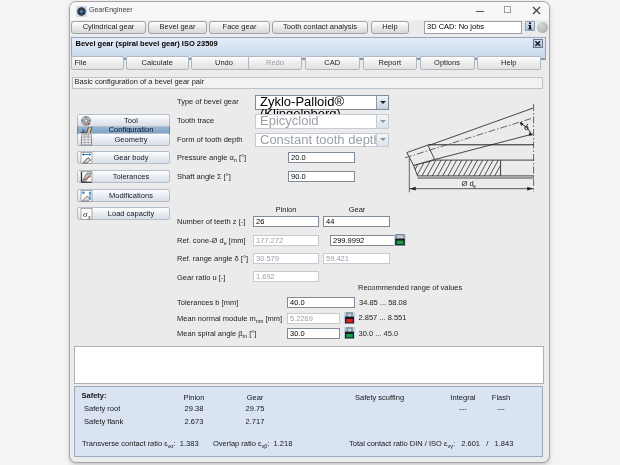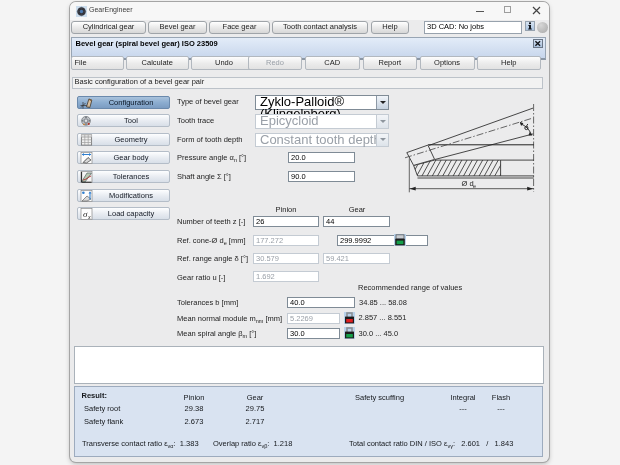--- a/index.html
+++ b/index.html
@@ -33,21 +33,21 @@
   
   #statusbar { position:absolute; left:2px; top:75px; width:471px; height:12px;
     background:#f2f2f2; border:1px solid #bcc2c9; }
   #statusbar span { position:absolute; left:1.5px; top:-1px; font-size:7.5px; color:#222; }
   
   .nav { position:absolute; left:7px; width:93px; height:13px;
     background:linear-gradient(#fdfeff,#e7ebf1 55%,#d8dfe8);
     border:1px solid #b4bdc8; border-radius:2px;
     font-size:7.5px; color:#141a24; text-align:center; line-height:11px; padding-left:15px; }
   .nav.sel { background:linear-gradient(#a9c2dc,#8cadd0 50%,#7b9cc2);
-    border:1px solid #6a89ac; color:#0a1626; }
+    border:1px solid #6a89ac; color:#0a1626;margin-top:27px; }
   .nav svg { position:absolute; left:2px; top:0px; }
   
   .lbl { position:absolute; font-size:7.5px; color:#1d1d1d; white-space:nowrap; }
   sub { font-size:5.5px; vertical-align:-1.5px; }
   .inp { position:absolute; height:11px; background:#fff; border:1px solid #7f8b96;
     font-size:7.5px; color:#000; line-height:9px; padding-left:2px; }
   .combo { position:absolute; width:134px; height:14.5px; background:#fff;
     border:1px solid #7f8b96; font-size:13px; line-height:12px; padding-left:4px; color:#000; }
   .carrow { position:absolute; right:0; top:0; width:12px; height:12.5px;
     background:linear-gradient(#f0f4f9,#c6d2e0); border-left:1px solid #8d99a6; }
@@ -181,21 +181,21 @@
 
   <div class="lbl" style="left:197px;top:202.5px;width:38px;text-align:center;">Pinion</div>
   <div class="lbl" style="left:272px;top:202.5px;width:30px;text-align:center;">Gear</div>
 
   <div class="lbl" style="left:107px;top:215px;">Number of teeth z [-]</div>
   <div class="inp" style="left:183px;top:214px;width:66px;">26</div>
   <div class="inp" style="left:253px;top:214px;width:67px;">44</div>
 
   <div class="lbl" style="left:107px;top:233.5px;">Ref. cone-Ø d<sub>e</sub> [mm]</div>
   <div class="inp dis" style="left:183px;top:232.5px;width:66px;">177.272</div>
-  <div class="inp" style="left:267px;top:232.5px;width:91px;">299.9992</div>
+  <div class="inp" style="left:260px;top:232.5px;width:67px;">299.9992</div>
   <div class="abs" style="left:323.5px;top:232px;width:12px;height:12px;background:#b9d2ea;">
     <svg width="12" height="12" viewBox="0 0 12 12" style="display:block">
         <rect x="2" y="0.8" width="8" height="4" fill="#c9cdd2" stroke="#55585c" stroke-width="0.8"></rect>
         <rect x="1.2" y="4.8" width="9.6" height="6.6" fill="#1c1c1c"></rect>
         <rect x="2.6" y="6.6" width="6.8" height="3.6" fill="#14a04a"></rect>
       </svg>
   </div>
 
   <div class="lbl" style="left:107px;top:252px;">Ref. range angle δ [°]</div>
   <div class="inp dis" style="left:183px;top:250.5px;width:66px;">30.579</div>
@@ -264,21 +264,21 @@
 
     <path d="M125.4,26.6 Q133.3,29.8 136.4,37.6" stroke="#222" stroke-width="0.9" fill="none"></path>
     <path d="M124.8,24.8 l3.6,1.5 l-2.3,2.6 Z" fill="#222"></path>
     <path d="M137.4,38.6 l-3.9,-0.1 l1.2,-3.4 Z" fill="#222"></path>
     <circle cx="131.4" cy="31.0" r="1.6" fill="none" stroke="#1a1a1a" stroke-width="0.9"></circle>
     <path d="M132.2,29.6 q-1.2,-1.6 0.8,-2.6" fill="none" stroke="#1a1a1a" stroke-width="0.9"></path>
   </svg>
 
   <div id="textarea"></div>
   <div id="result">
-    <div style="left:6.5px;top:4px;font-weight:bold;">Result:</div>
+    <div style="left:6.5px;top:4px;font-weight:bold;">Safety:</div>
     <div style="left:100px;top:5.8px;width:38px;text-align:center;">Pinion</div>
     <div style="left:165px;top:5.8px;width:30px;text-align:center;">Gear</div>
     <div style="left:280px;top:5.8px;">Safety scuffing</div>
     <div style="left:368px;top:5.8px;width:40px;text-align:center;">Integral</div>
     <div style="left:409px;top:5.8px;width:34px;text-align:center;">Flash</div>
     <div style="left:9px;top:17.3px;">Safety root</div>
     <div style="left:100px;top:17.3px;width:38px;text-align:center;">29.38</div>
     <div style="left:165px;top:17.3px;width:30px;text-align:center;">29.75</div>
     <div style="left:368px;top:17.3px;width:40px;text-align:center;">---</div>
     <div style="left:409px;top:17.3px;width:34px;text-align:center;">---</div>

